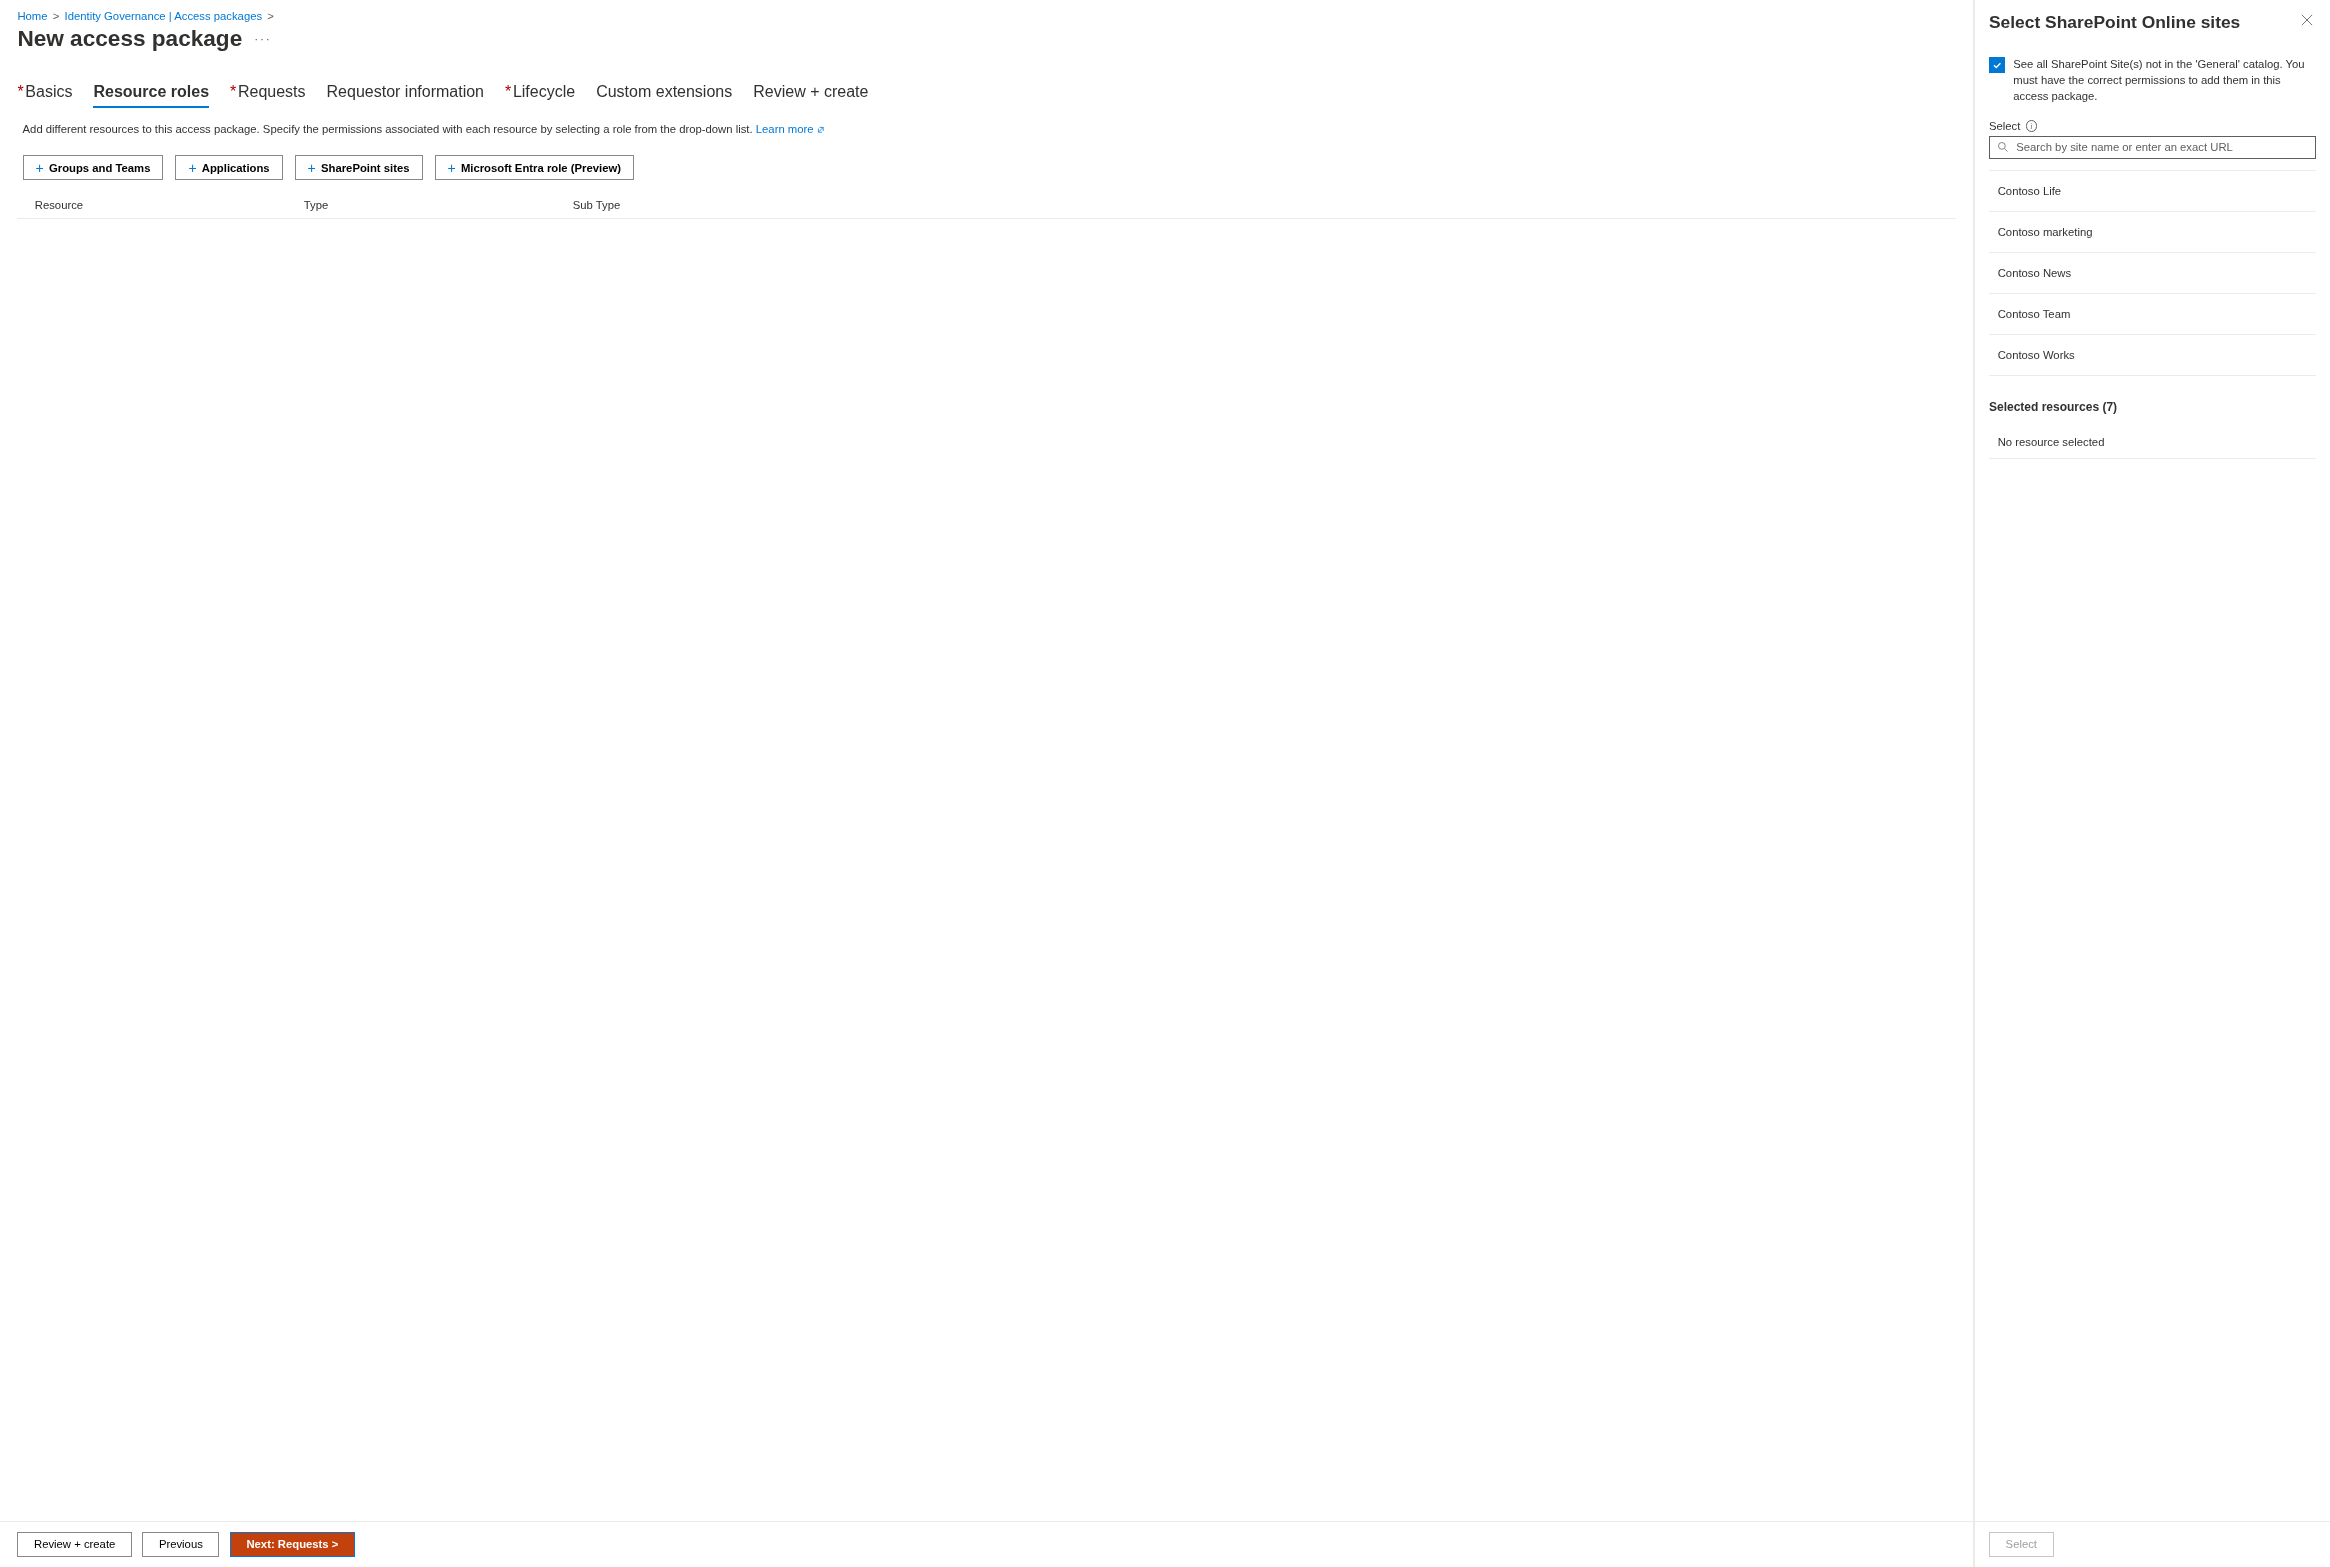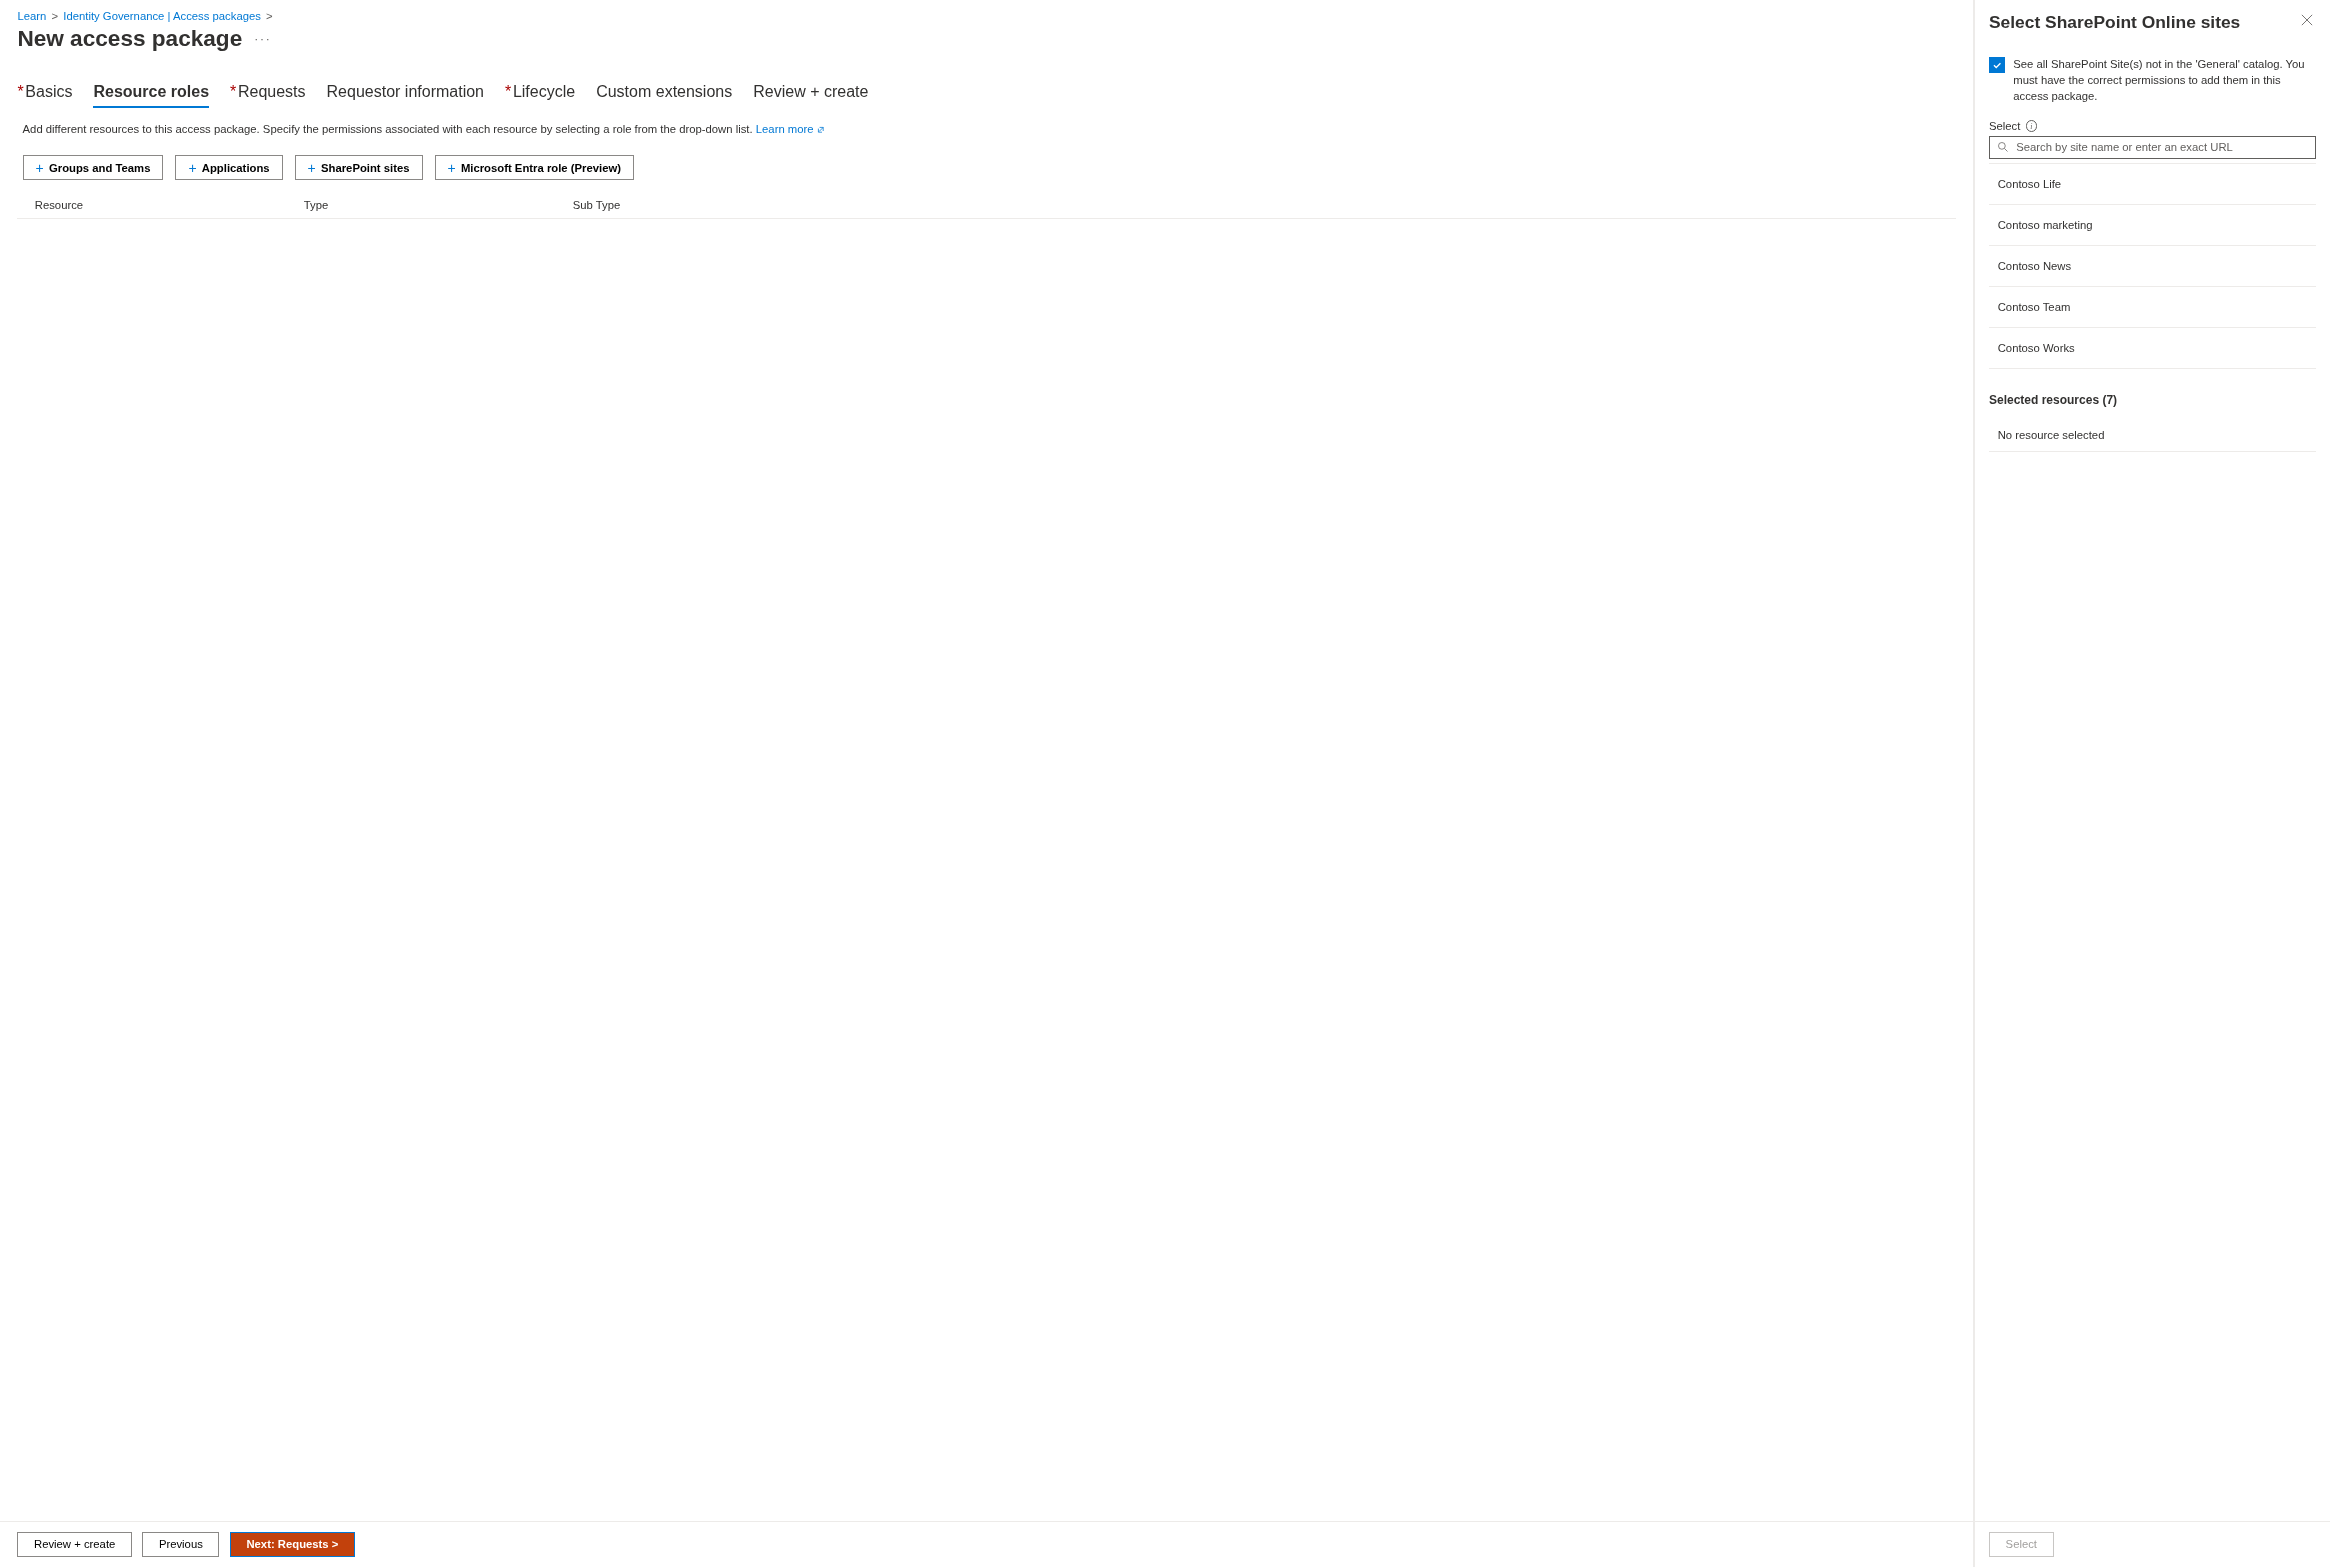--- a/index.html
+++ b/index.html
@@ -198,21 +198,21 @@
     font-style: italic;
     font-family: Georgia, serif;
     color: #605e5c;
     cursor: pointer;
   }
   .search-wrap {
     border: 0.9px solid #605e5c;
     display: flex;
     align-items: center;
     padding: 3.5px 7px;
-    margin-bottom: 4px;
+    margin-bottom: 11px;
   }
   .search-wrap svg { width: 12px; height: 12px; flex-shrink:0; margin-right:5.2px; }
   .search-wrap input {
     border: none;
     outline: none;
     font-size: 11.3px;
     width: 100%;
     color: #323130;
   }
   .search-wrap input::placeholder { color: #605e5c; }
@@ -247,21 +247,21 @@
     border-color: #c8c6c4;
     cursor: default;
   }
 </style>
 </head>
 <body>
 
 <div class="app">
   <div class="main">
     <div class="breadcrumb">
-      <a>Learn</a>
+      <a>Home</a>
       <span class="sep">&gt;</span>
       <a>Identity Governance | Access packages</a>
       <span class="sep">&gt;</span>
     </div>
 
     <div class="page-title-row">
       <div class="page-title">New access package</div>
       <div class="ellipsis">···</div>
     </div>
 

